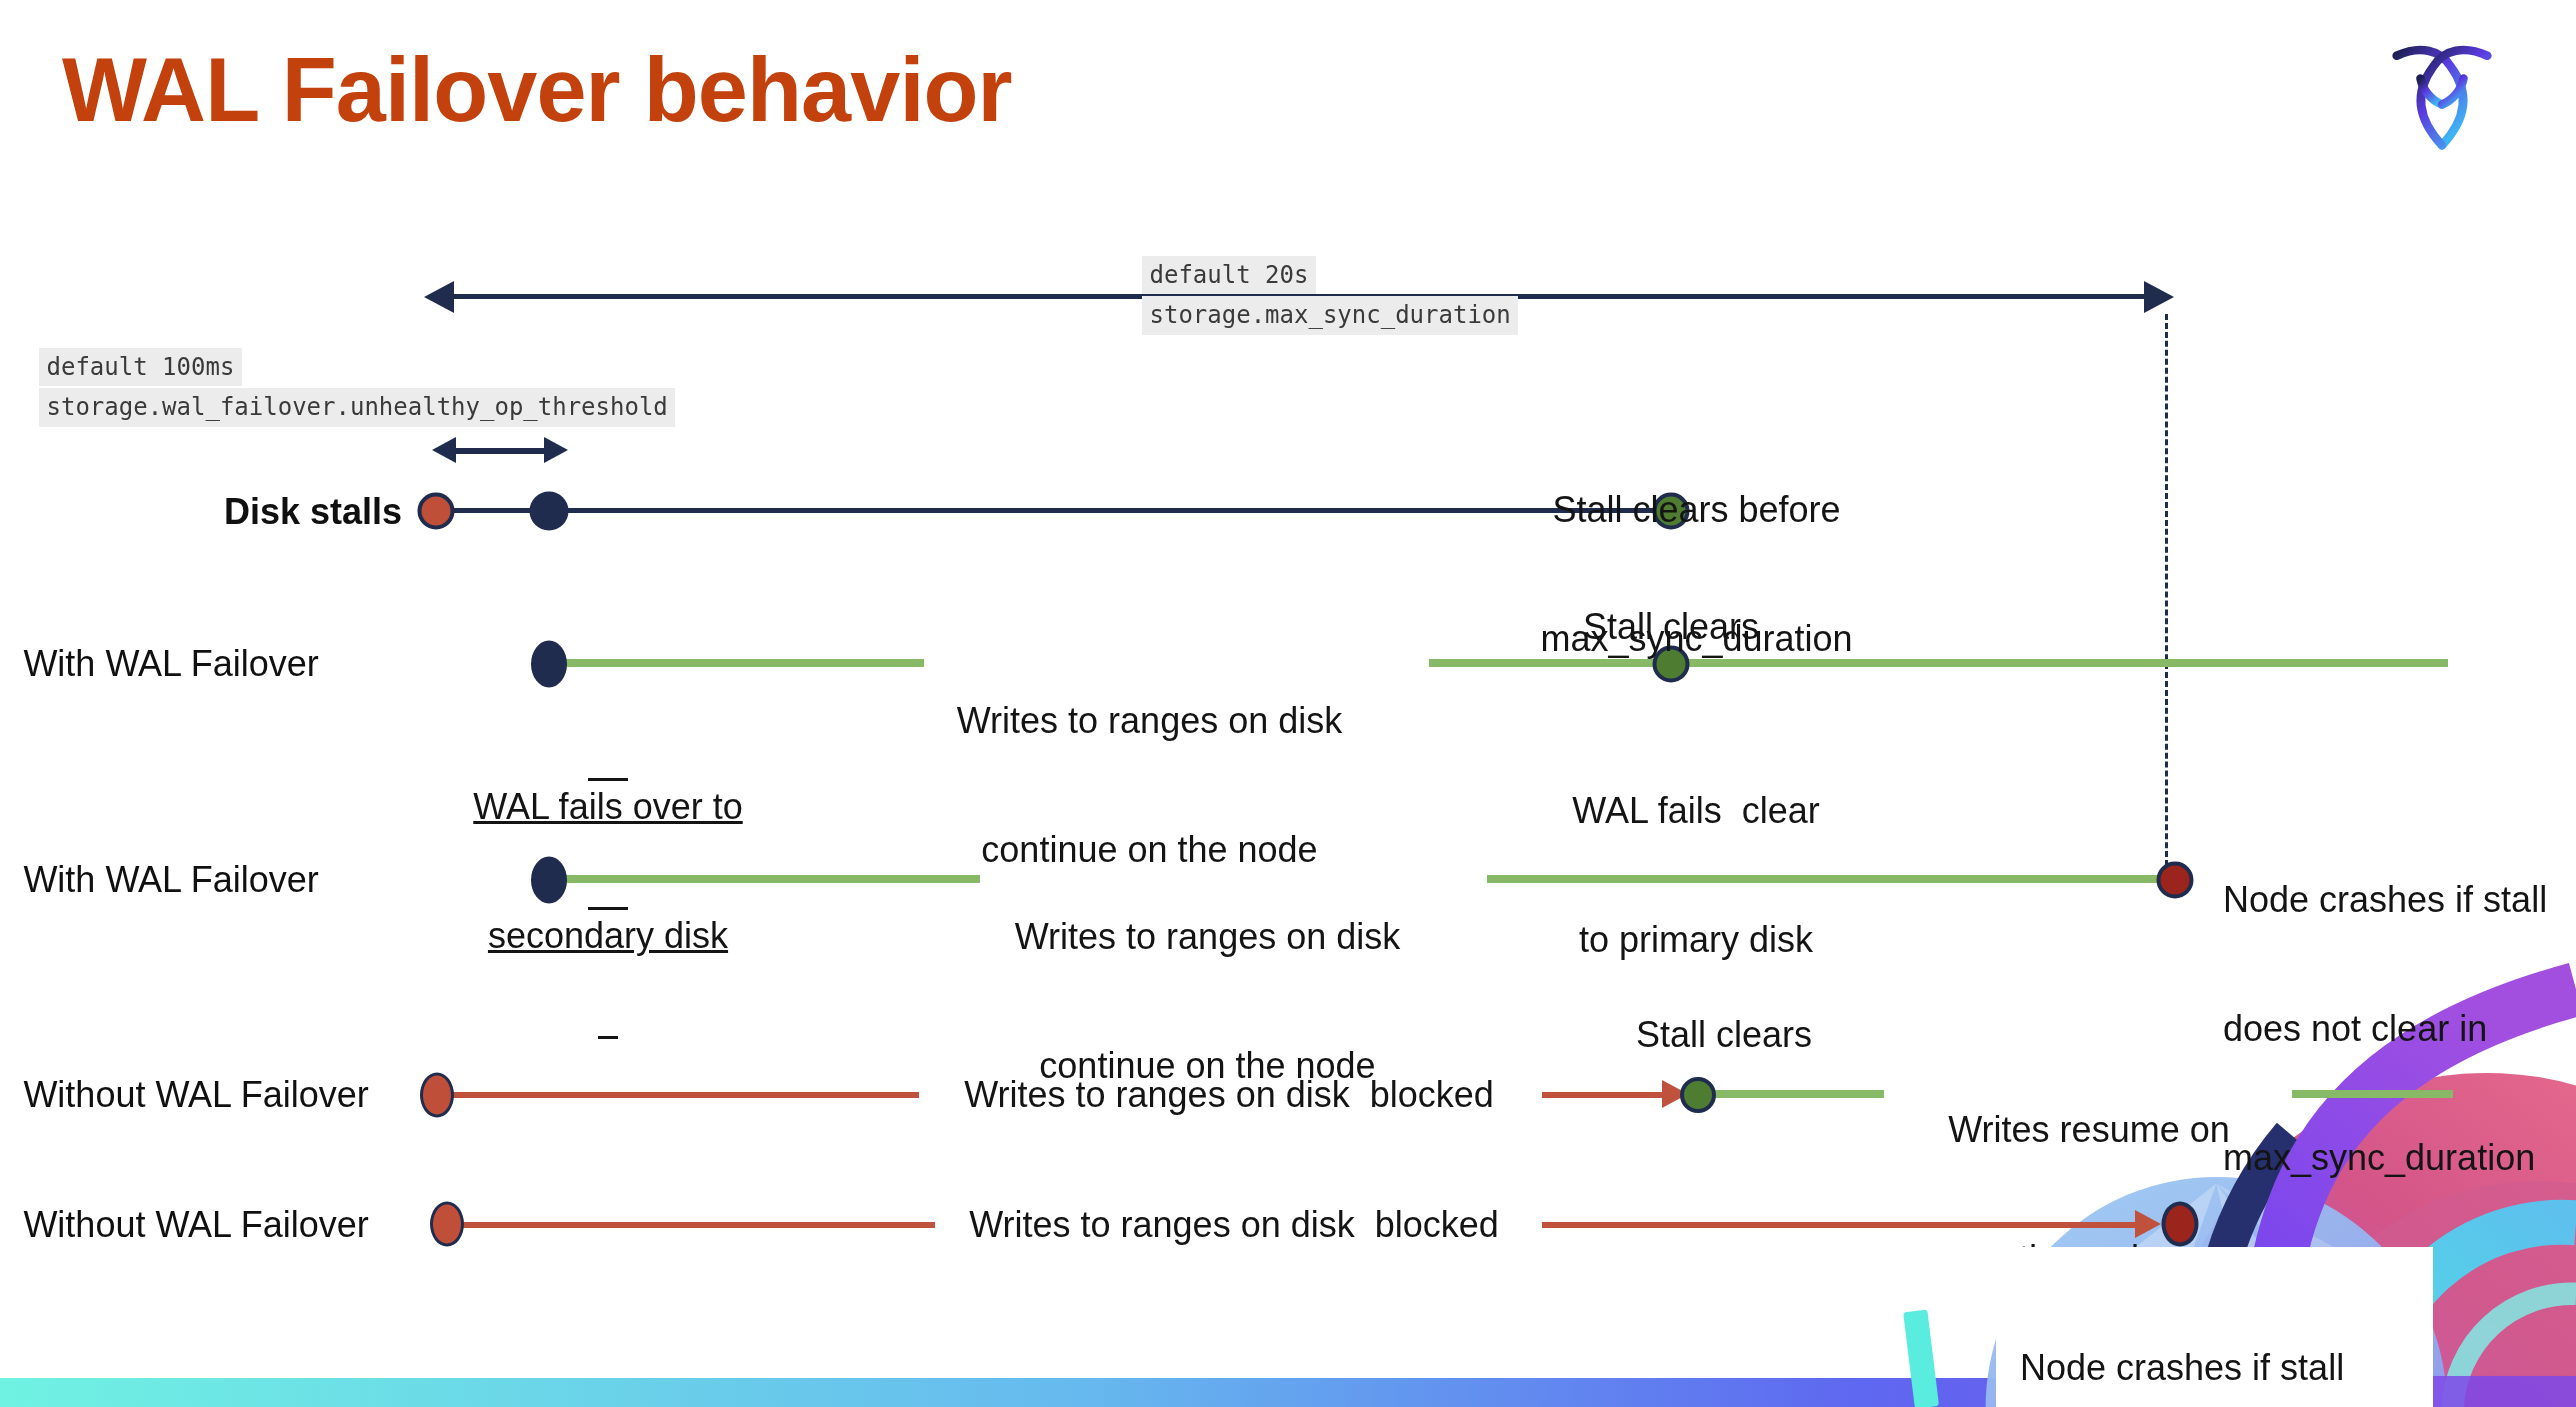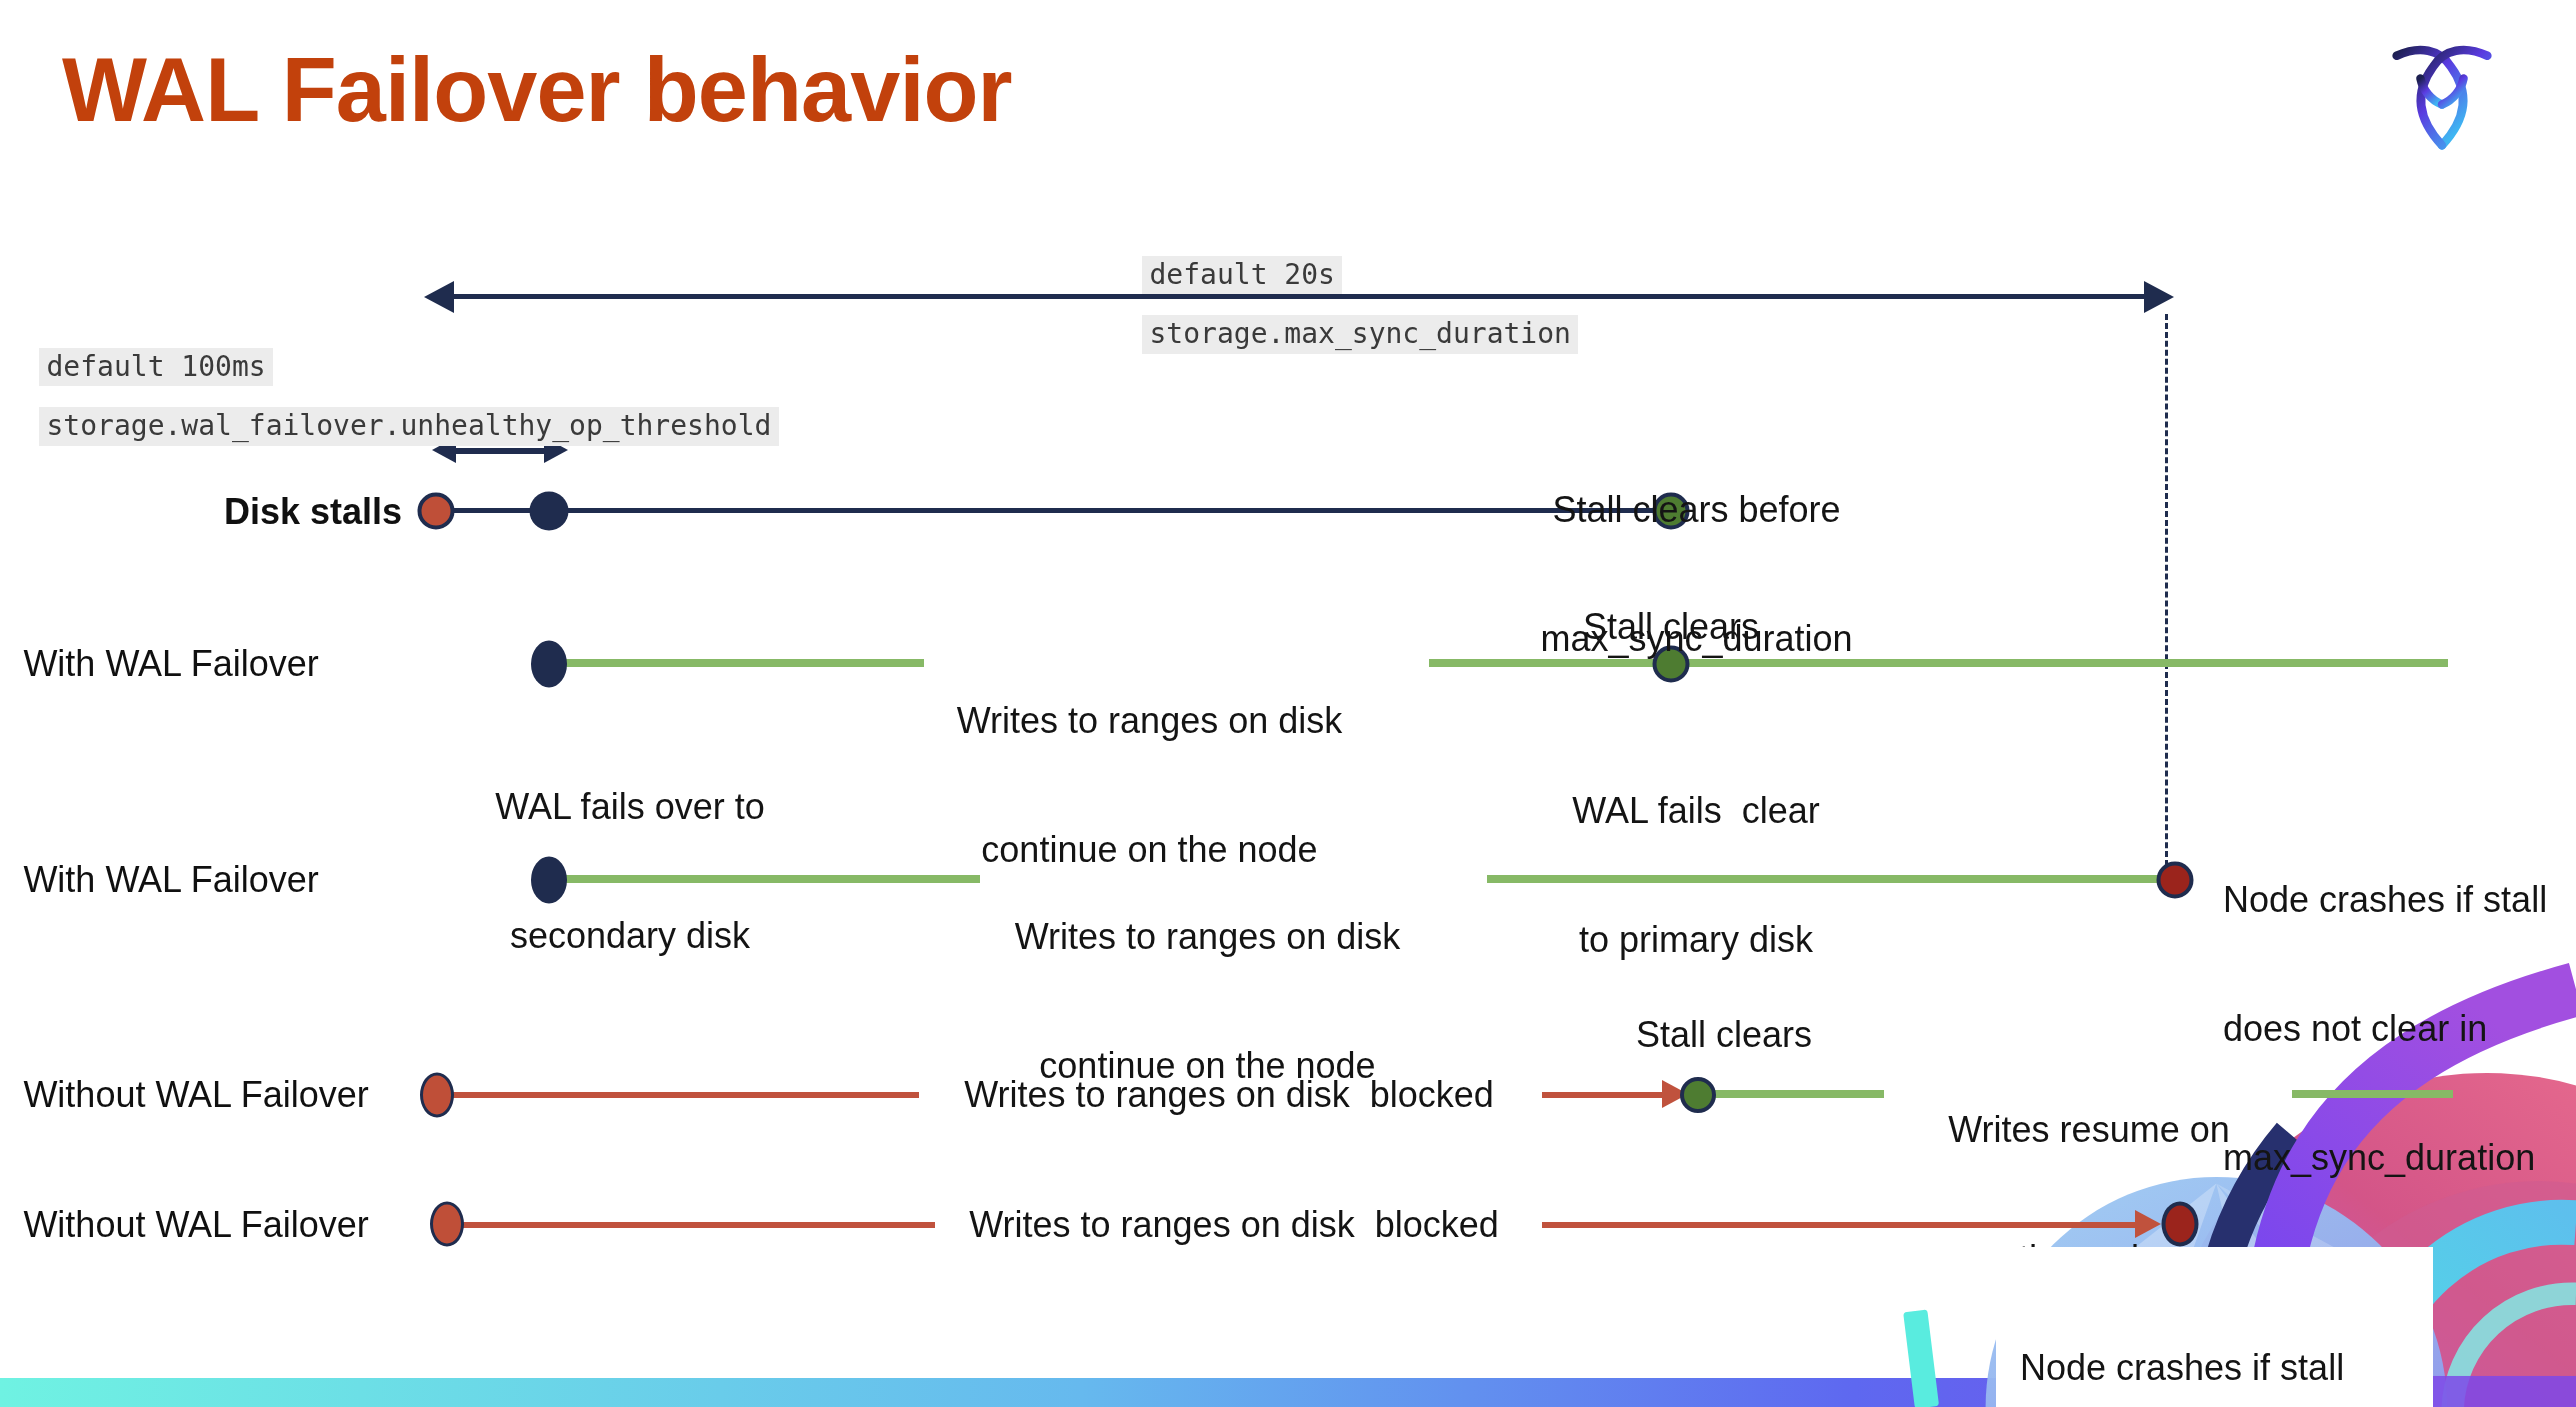--- a/index.html
+++ b/index.html
@@ -17,22 +17,22 @@
     position:relative;width:2576px;height:1408px;overflow:hidden;background:#ffffff;
     font-family:"Liberation Sans", sans-serif;color:#161616;
   }
   .abs{position:absolute;}
   .title{
     left:62px;top:39px;font-size:90px;font-weight:800;letter-spacing:-0.9px;color:#c2410c;
   }
   .mono-callout{z-index:6;}
   .mono-callout span{
     display:block;width:fit-content;background:var(--label-bg);color:#3a3a3a;
-    font-family:"DejaVu Sans Mono","Liberation Mono",monospace;font-size:28px;line-height:32px;
-    padding:2.8px 7.5px 3.7px 7.5px;margin-bottom:21px;white-space:pre;
+    font-family:"DejaVu Sans Mono","Liberation Mono",monospace;font-size:24px;line-height:32px;
+    padding:2.8px 7.5px 3.7px 7.5px;margin-bottom:2px;white-space:pre;
   }
   .hline{background:var(--navy);z-index:1;}
   .gline{background:var(--green-line);height:8.4px;z-index:2;}
   .rline{background:var(--red-line);height:5.6px;z-index:2;}
   .dot{border-radius:50%;transform:translate(-50%,-50%);box-sizing:border-box;z-index:3;}
   .tri{width:0;height:0;z-index:2;}
   .note{font-size:36px;line-height:43px;text-align:center;white-space:pre-wrap;color:#141414;z-index:4;}
   .note .line{display:block;}
   .rowlabel{font-size:36px;line-height:45px;white-space:nowrap;color:#101010;z-index:4;}
   .dashed{border-left:3.7px dashed var(--navy);z-index:1;}
@@ -140,21 +140,21 @@
     <span class="line">Writes to ranges on disk</span>
     <span class="line">continue on the node</span>
   </div>
   <div class="abs gline" style="left:1429px;top:659px;width:1019px;"></div>
   <div class="abs dot" style="left:1671px;top:664px;width:37px;height:37px;background:var(--green-dot);border:4.7px solid var(--navy);"></div>
   <div class="abs note" style="left:1531px;top:605px;width:280px;">Stall clears</div>
   <div class="abs note" style="left:1509px;top:703px;width:374px;">
     <span class="line">WAL fails  clear</span>
     <span class="line">to primary disk</span>
   </div>
-  <div class="abs note" style="left:443px;top:699px;width:374px;">
+  <div class="abs note" style="left:421px;top:699px;width:374px;text-decoration:underline;">
     <span class="line">WAL fails over to</span>
     <span class="line">secondary disk</span>
   </div>
 
   <div class="abs rowlabel" style="left:23.4px;top:857px;">With WAL Failover</div>
   <div class="abs dot" style="left:549px;top:880px;width:36px;height:47px;background:var(--navy);"></div>
   <div class="abs gline" style="left:561px;top:875px;width:419px;"></div>
   <div class="abs note" style="left:974px;top:829px;width:467px;">
     <span class="line">Writes to ranges on disk</span>
     <span class="line">continue on the node</span>

